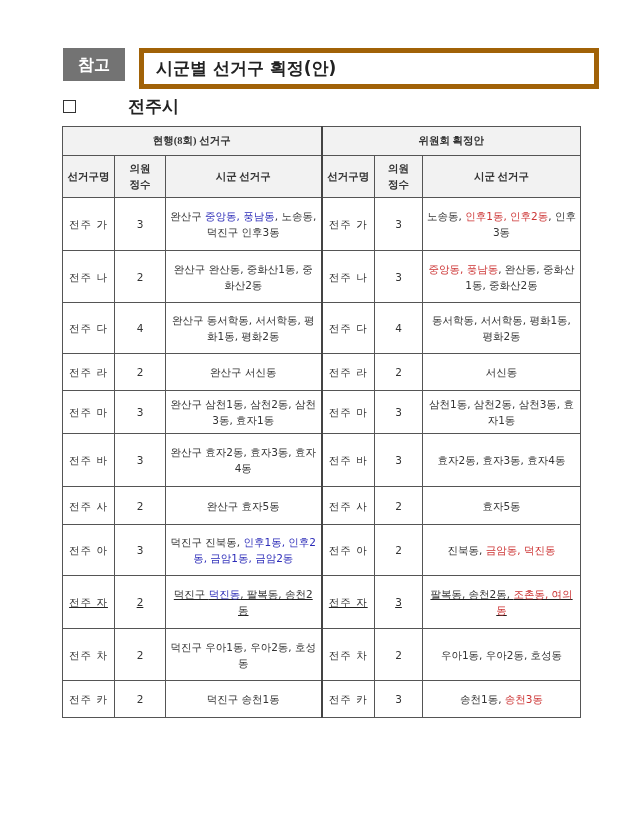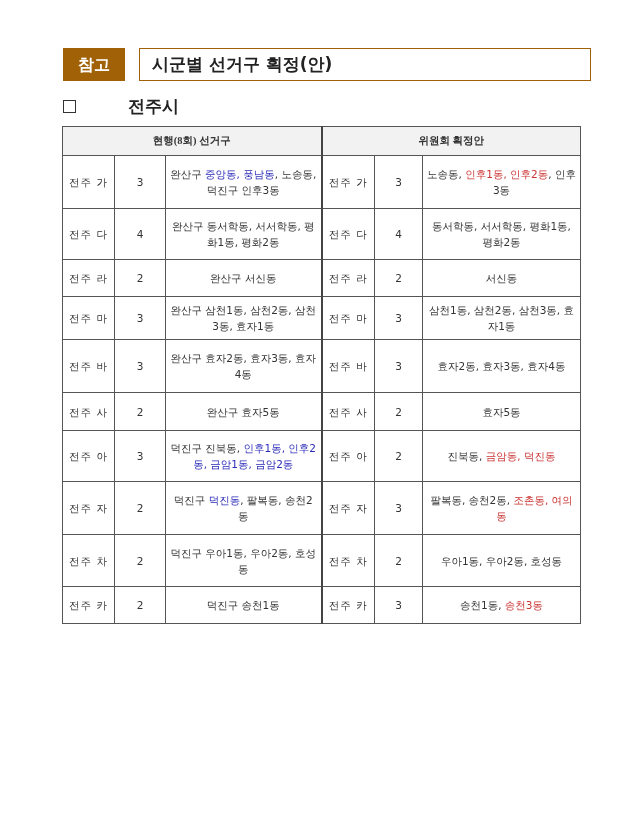--- a/index.html
+++ b/index.html
@@ -21,34 +21,34 @@
       top: 48px;
       width: 516px;
       height: 33px;
     }
     .badge {
       position: absolute;
       left: 0;
       top: 0;
       width: 62px;
       height: 33px;
-      background: #a16207;
+      background: #737373;
       color: #ffffff;
       font-weight: bold;
       font-size: 16px;
       line-height: 33px;
       text-align: center;
     }
     .title-box {
       position: absolute;
       left: 76px;
       top: 0;
       width: 438px;
       height: 31px;
-      border: 1px solid #a16207;
+      border: 5px solid #a16207;
       font-size: 17px;
       font-weight: bold;
       line-height: 31px;
       padding-left: 12px;
       box-sizing: content-box;
     }
     .section {
       position: absolute;
       left: 63px;
       top: 94px;
@@ -118,29 +118,47 @@
     <col style="width:156px">
     <col style="width:53px">
     <col style="width:48px">
     <col style="width:158px">
   </colgroup>
   <thead>
     <tr class="h1">
       <th colspan="3" class="mid">현행(8회) 선거구</th>
       <th colspan="3">위원회 획정안</th>
     </tr>
+    <tr class="h2">
+      <th>선거구명</th>
+      <th style="white-space:pre-line">의원
+정수</th>
+      <th class="mid">시군 선거구</th>
+      <th>선거구명</th>
+      <th style="white-space:pre-line">의원
+정수</th>
+      <th>시군 선거구</th>
+    </tr>
   </thead>
   <tbody id="tbody">
       <tr style="height: 53px; padding-left: 24px;">
         <td class="name">전주 가</td>
         <td>3</td>
         <td class="mid"><span>완산구 </span><span class="blue">중앙동, 풍남동</span><span>, 노송동, 덕진구 인후3동</span></td>
         <td class="name">전주 가</td>
         <td>3</td>
         <td><span>노송동, </span><span class="red">인후1동, 인후2동</span><span>, 인후3동</span></td>
+      </tr>
+      <tr style="height: 52px;">
+        <td class="name">전주 나</td>
+        <td>2</td>
+        <td class="mid"><span>완산구 완산동, 중화산1동, 중화산2동</span></td>
+        <td class="name">전주 나</td>
+        <td class="red">3</td>
+        <td><span class="red">중앙동, 풍남동</span><span>, 완산동, 중화산1동, 중화산2동</span></td>
       </tr>
       <tr style="height: 51px;">
         <td class="name">전주 다</td>
         <td>4</td>
         <td class="mid"><span>완산구 동서학동, 서서학동, 평화1동, 평화2동</span></td>
         <td class="name">전주 다</td>
         <td>4</td>
         <td><span>동서학동, 서서학동, 평화1동, 평화2동</span></td>
       </tr>
       <tr style="height: 37px;">
@@ -176,21 +194,21 @@
         <td><span>효자5동</span></td>
       </tr>
       <tr style="height: 51px;">
         <td class="name">전주 아</td>
         <td>3</td>
         <td class="mid"><span>덕진구 진북동, </span><span class="blue">인후1동, 인후2동, 금암1동, 금암2동</span></td>
         <td class="name">전주 아</td>
         <td class="red">2</td>
         <td><span>진북동, </span><span class="red">금암동, 덕진동</span></td>
       </tr>
-      <tr style="height: 53px;">
+      <tr style="height: 53px; text-decoration: underline;">
         <td class="name">전주 자</td>
         <td>2</td>
         <td class="mid"><span>덕진구 </span><span class="blue">덕진동</span><span>, 팔복동, 송천2동</span></td>
         <td class="name">전주 자</td>
         <td class="red">3</td>
         <td><span>팔복동, 송천2동, </span><span class="red">조촌동, 여의동</span></td>
       </tr>
       <tr style="height: 52px;">
         <td class="name">전주 차</td>
         <td>2</td>

